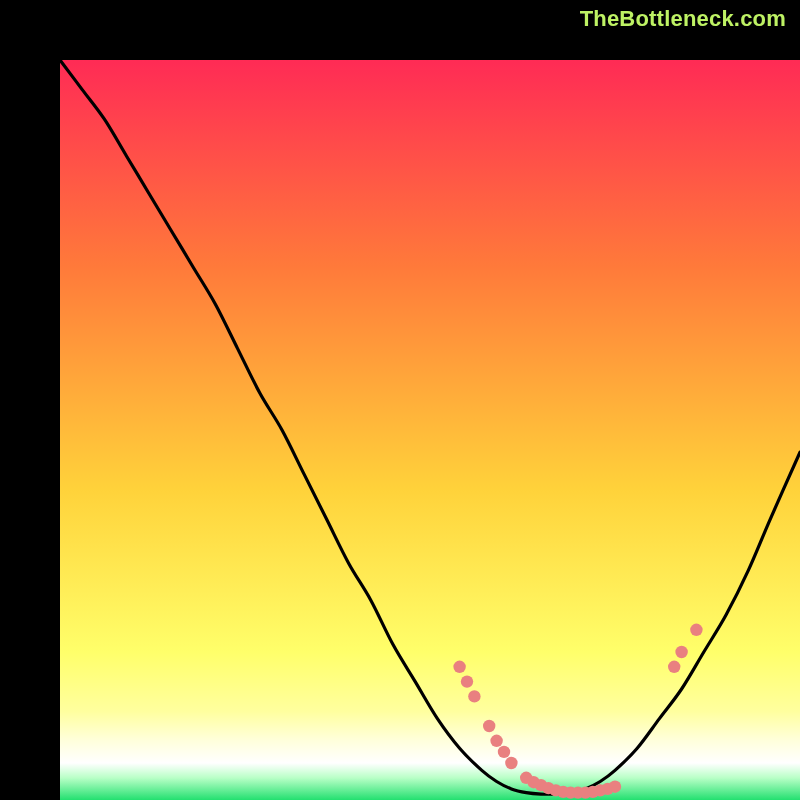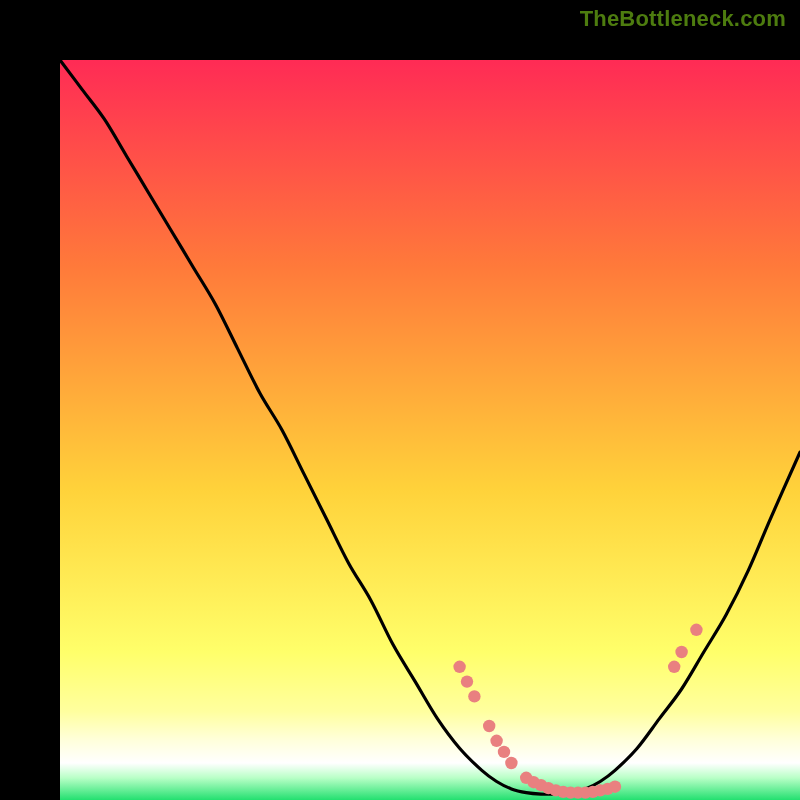--- a/index.html
+++ b/index.html
@@ -18,21 +18,21 @@
     height: 740px;
     background: #000;
   }
   .attribution {
     position: absolute;
     top: 6px;
     right: 14px;
     font-family: Arial, Helvetica, sans-serif;
     font-size: 22px;
     font-weight: 700;
-    color: #4d7c0f;
+    color: #bef264;
     letter-spacing: 0.2px;
   }
   .plot {
     position: absolute;
     left: 30px;
     top: 30px;
     width: 740px;
     height: 740px;
   }
 </style>

